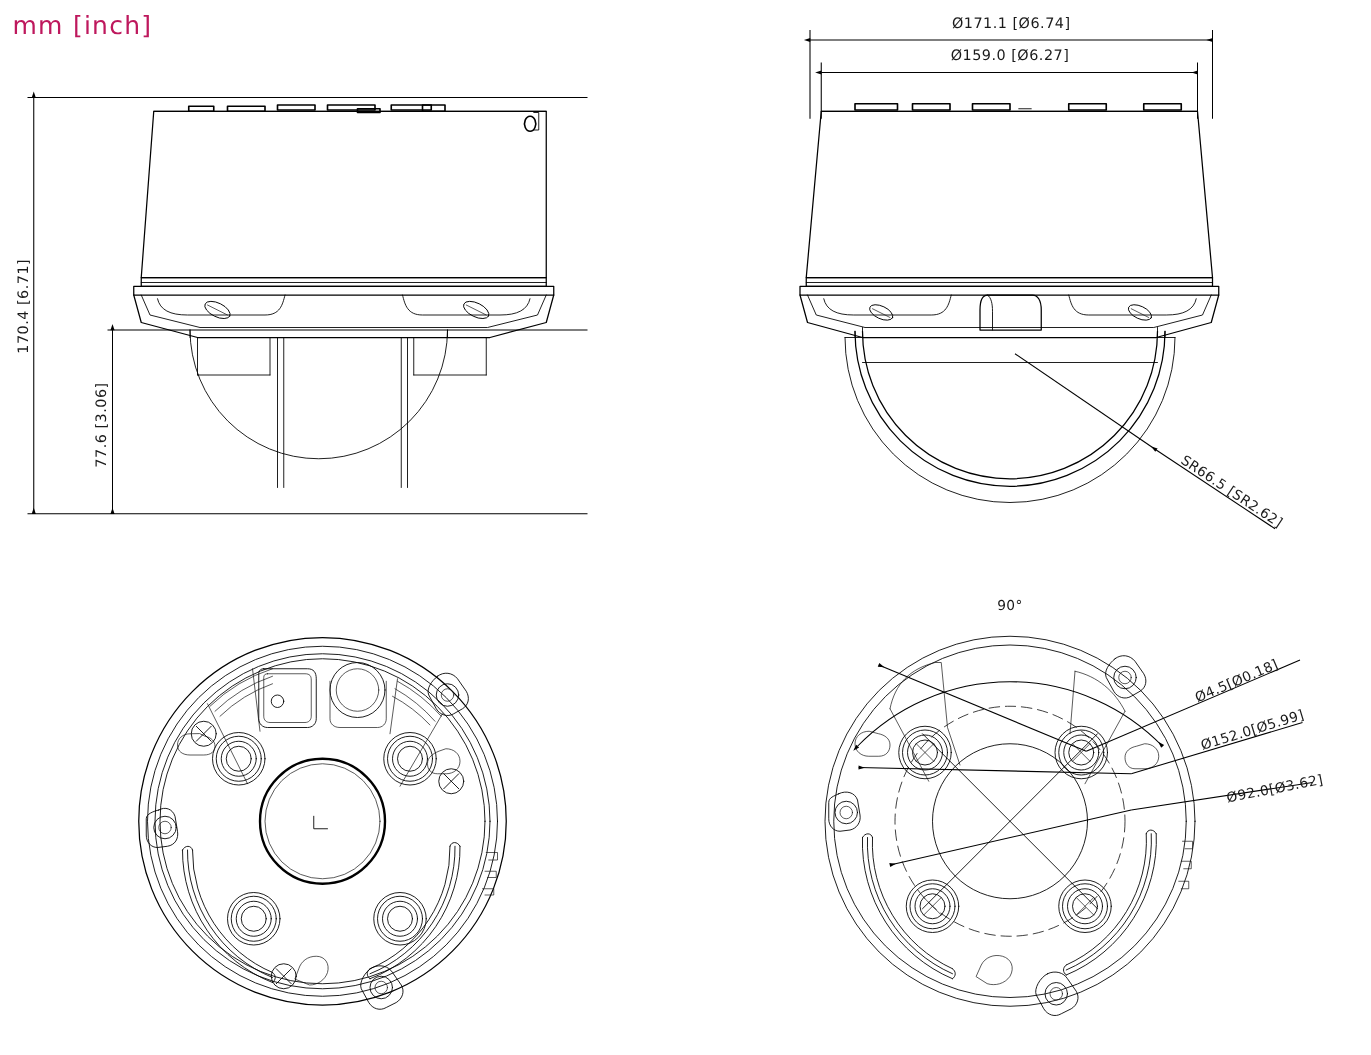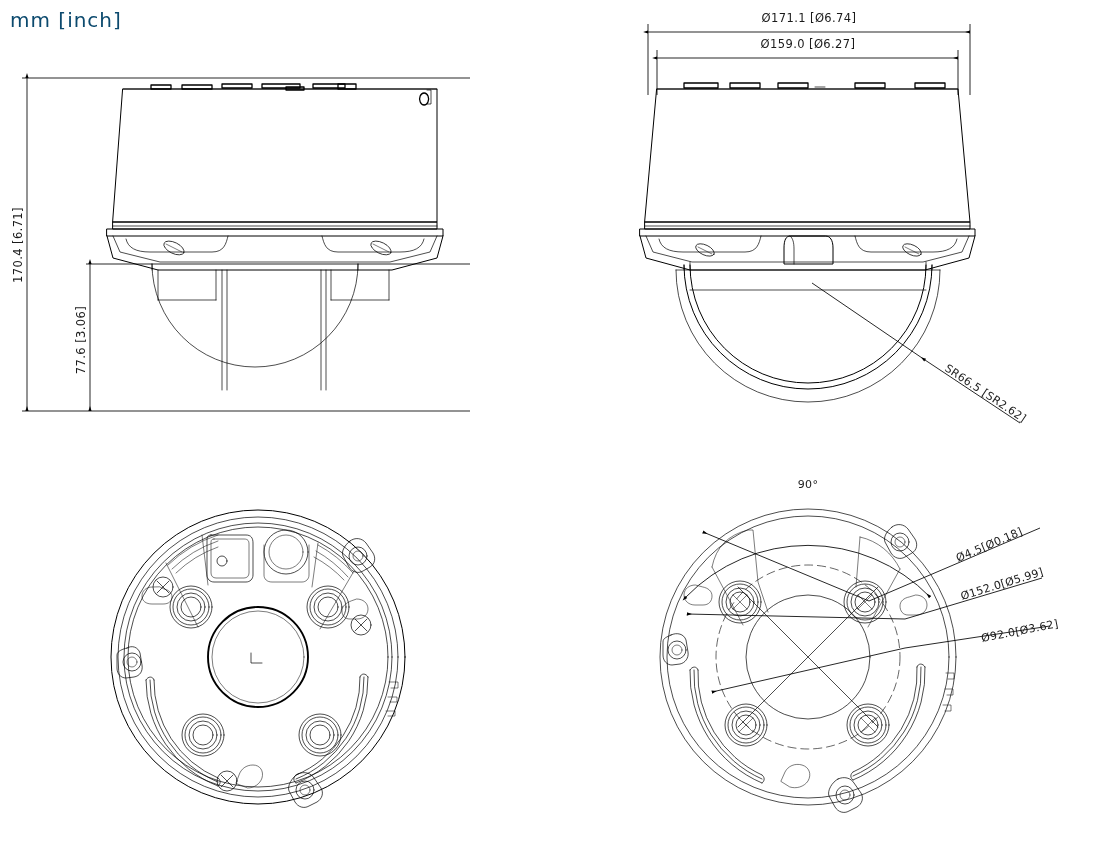--- a/index.html
+++ b/index.html
@@ -23,21 +23,21 @@
     left: 0;
     top: 0;
   }
   .unit-note {
     position: absolute;
     left: 10px;
     top: 8px;
     font-family: "DejaVu Sans", sans-serif;
     font-size: 20px;
     letter-spacing: 1px;
-    color: #0c4a6e;
+    color: #be185d;
     white-space: pre;
     user-select: none;
   }
   text {
     font-family: "DejaVu Sans", sans-serif;
     fill: #1a1a1a;
   }
   .dim-txt {
     font-size: 11.5px;
     letter-spacing: 0.4px;

